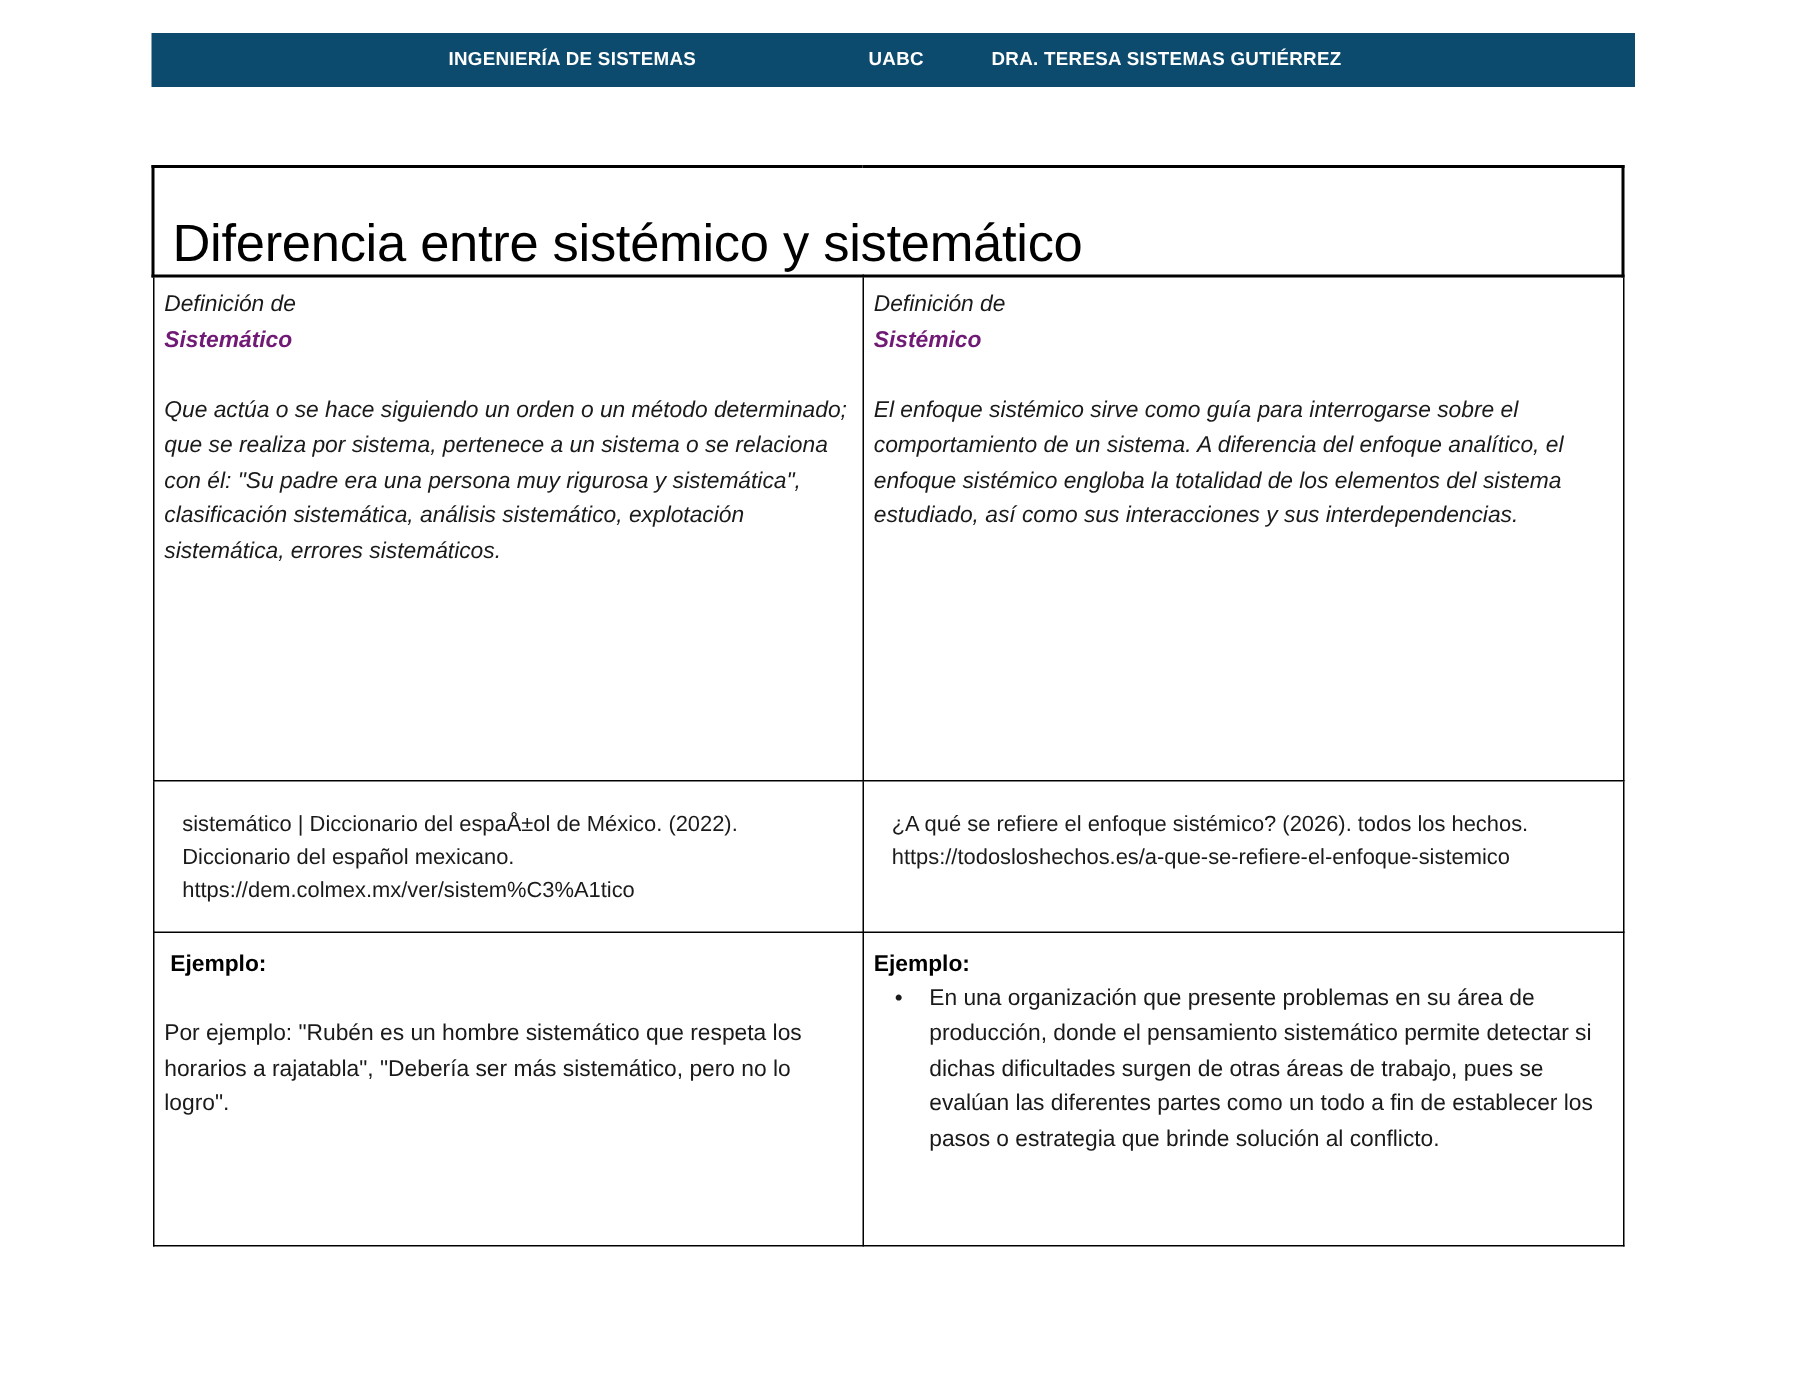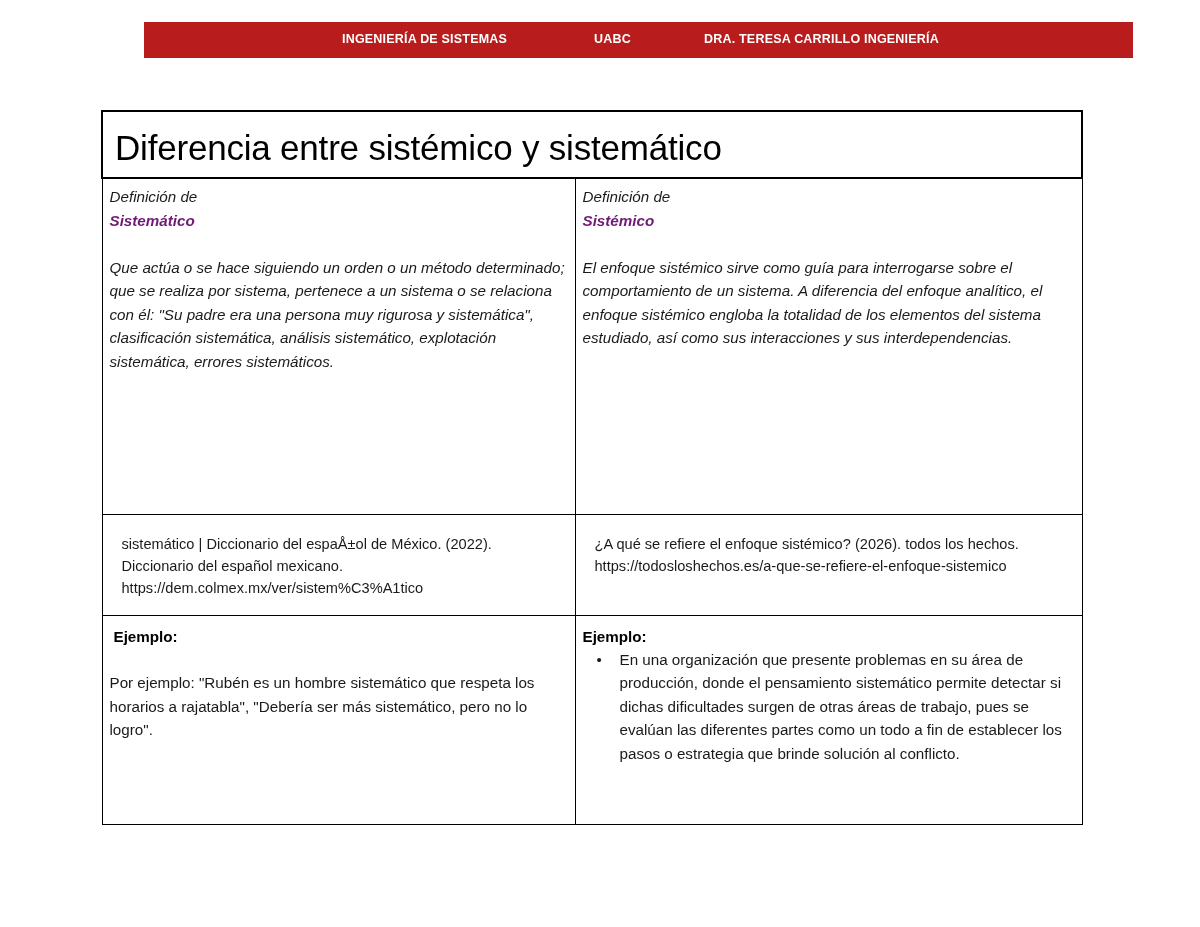--- a/index.html
+++ b/index.html
@@ -17,42 +17,41 @@
     position: relative;
   }
 
   
   .header-banner {
     position: absolute;
     left: 101px;
     top: 22px;
     width: 989px;
     height: 36px;
-    background: #b91c1c;
+    background: #0c4a6e;
     box-sizing: border-box;
-    margin-left: 43px;
   }
   .header-banner-inner {
     position: relative;
     width: 100%;
     height: 100%;
   }
   .header-item {
     position: absolute;
     top: 10px;
     color: #ffffff;
     font-family: "Liberation Sans", sans-serif;
     font-size: 12.5px;
     font-weight: 600;
     letter-spacing: 0.2px;
     white-space: nowrap;
     line-height: 15px;
   }
   .header-item.carrera { left: 198px; }
-  .header-item.institucion { left: 450px; }
+  .header-item.institucion { left: 478px; }
   .header-item.profesor { left: 560px; }
 
   
   .doc-table {
     position: absolute;
     left: 101px;
     top: 110px;
     width: 980px;
     border-collapse: collapse;
     table-layout: fixed;
@@ -72,20 +71,21 @@
   }
   .title-text {
     font-family: "Liberation Sans", sans-serif;
     font-size: 35px;
     font-weight: 400;
     line-height: 40px;
     color: #000000;
     padding: 16px 4px 0 12px;
     white-space: nowrap;
     letter-spacing: -0.2px;
+    margin-top: 15px;
   }
 
   
   .col-left  { width: 473px; }
   .col-right { width: 507px; }
 
   .defn-cell {
     height: 336px;
     padding: 6px 8px 6px 7px !important;
     font-style: italic;
@@ -154,21 +154,21 @@
     color: #1a1a1a;
   }
 </style>
 </head>
 <body>
 
 <div class="header-banner">
   <div class="header-banner-inner">
     <span class="header-item carrera">INGENIERÍA DE SISTEMAS</span>
     <span class="header-item institucion">UABC</span>
-    <span class="header-item profesor">DRA. TERESA CARRILLO INGENIERÍA</span>
+    <span class="header-item profesor">DRA. TERESA SISTEMAS GUTIÉRREZ</span>
   </div>
 </div>
 
 <table class="doc-table">
   <colgroup>
     <col class="col-left">
     <col class="col-right">
   </colgroup>
   <tbody>
 

